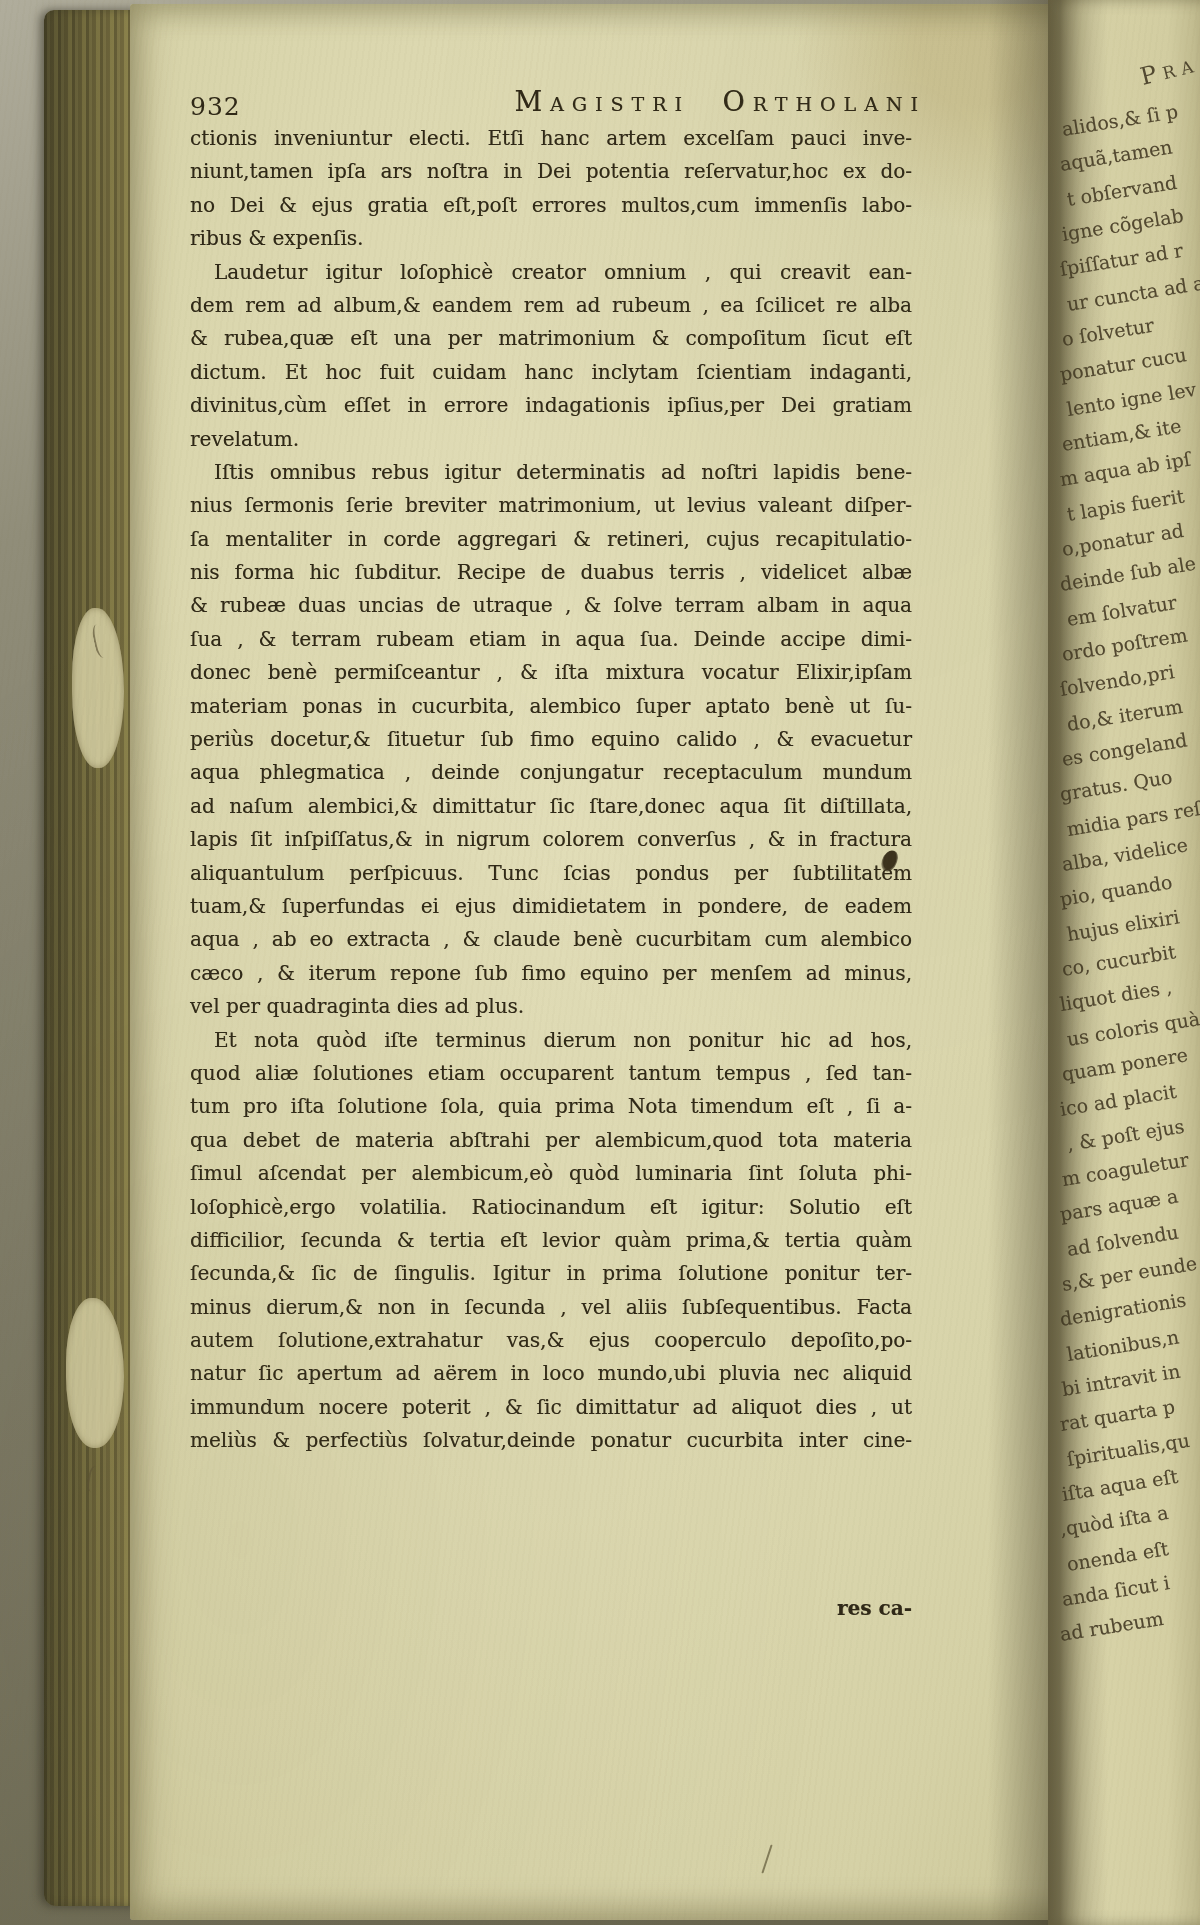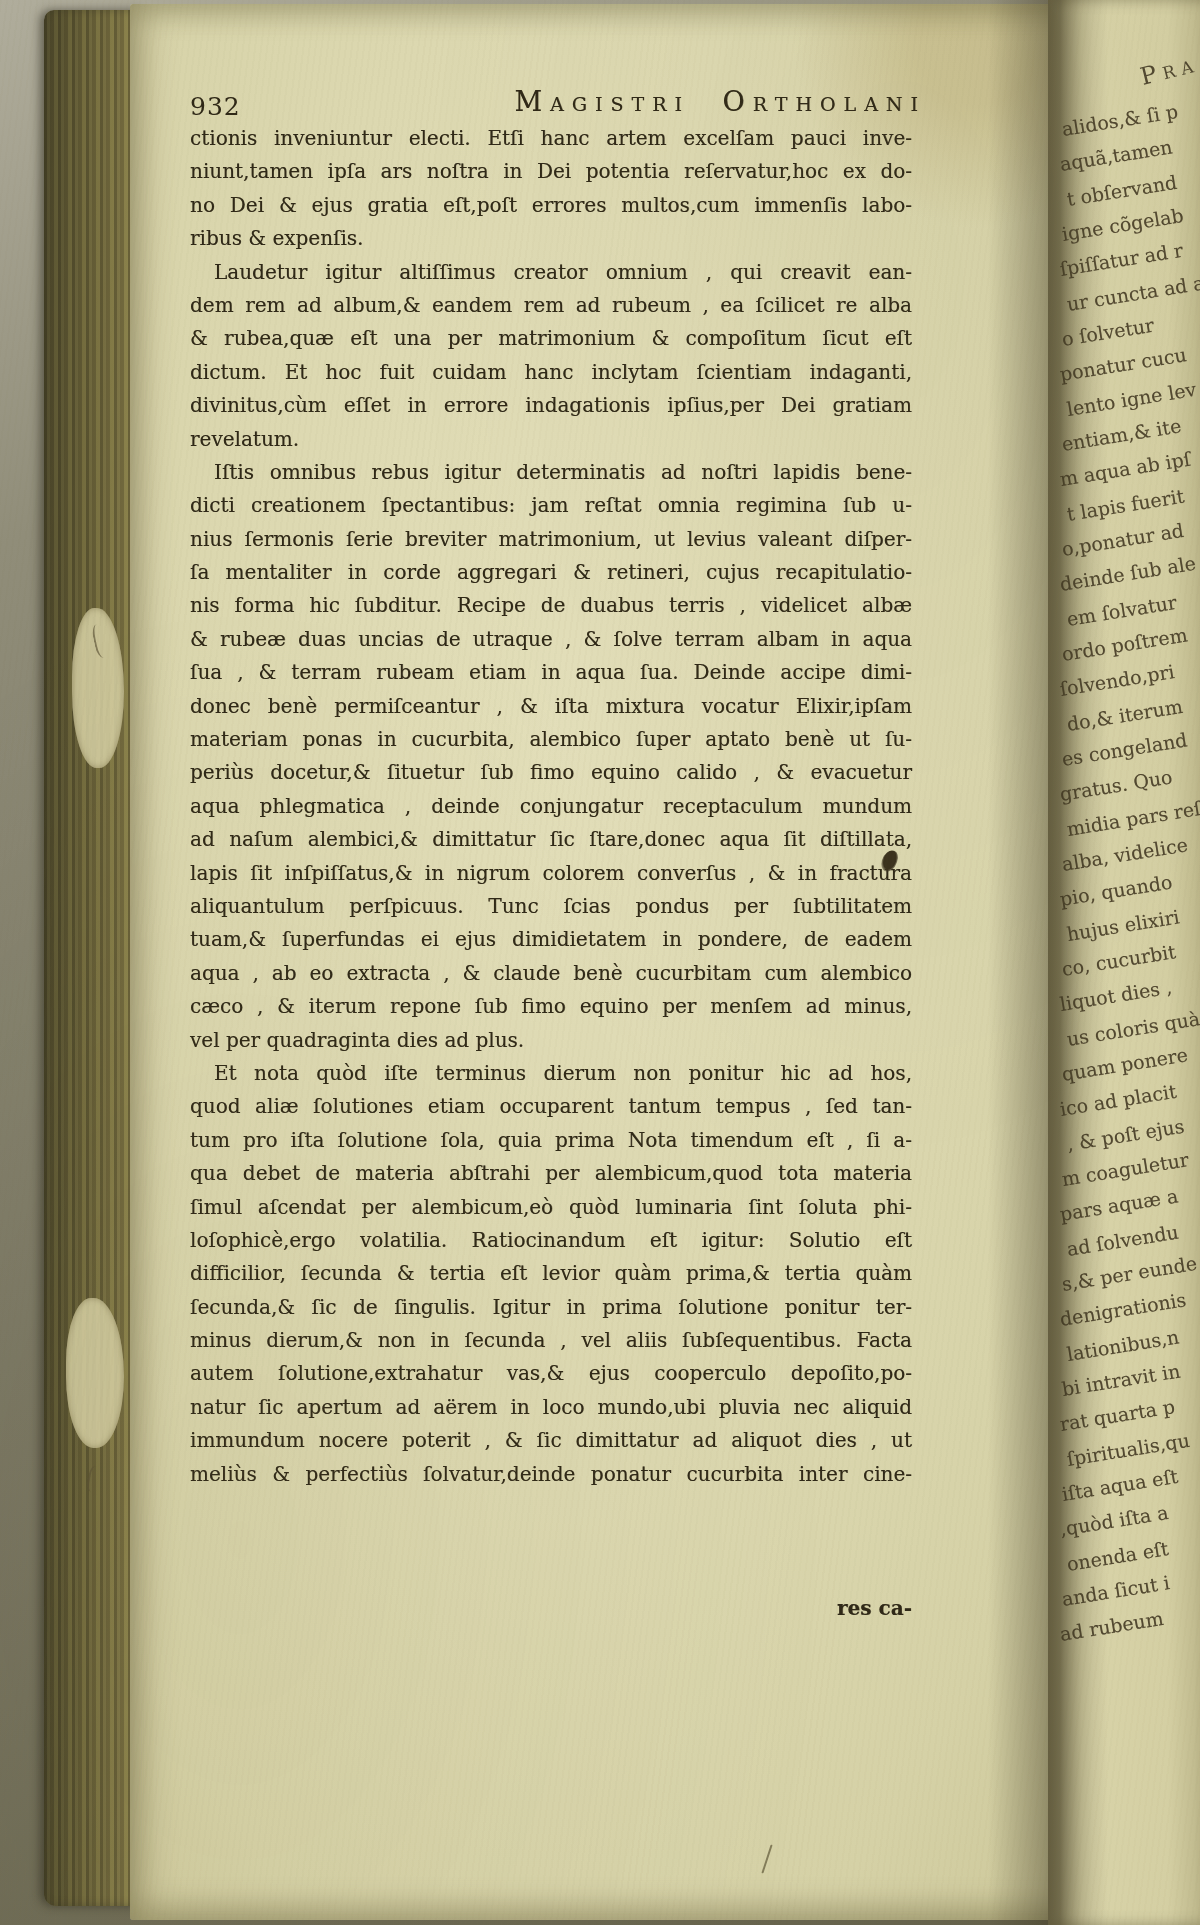--- a/index.html
+++ b/index.html
@@ -109,28 +109,27 @@
     <div class="header-row">
       <span class="page-number">932</span>
       <span class="running-title">Magistri Ortholani</span>
     </div>
 
     <div class="textcol">
         <div class="line">ctionis inveniuntur electi.  Etſi hanc artem excelſam pauci inve-</div>
         <div class="line">niunt,tamen ipſa ars noſtra in Dei potentia reſervatur,hoc ex do-</div>
         <div class="line">no Dei &amp; ejus gratia eſt,poſt errores multos,cum immenſis labo-</div>
         <div class="line end">ribus &amp; expenſis.</div>
-        <div class="line indent">Laudetur igitur altiſſimus creator omnium , qui creavit ean-</div>
+        <div class="line indent">Laudetur igitur loſophicè creator omnium , qui creavit ean-</div>
         <div class="line">dem rem ad album,&amp; eandem rem ad rubeum , ea ſcilicet re alba</div>
         <div class="line">&amp; rubea,quæ eſt una per matrimonium &amp; compoſitum ſicut eſt</div>
         <div class="line">dictum.  Et hoc fuit cuidam hanc inclytam ſcientiam indaganti,</div>
         <div class="line">divinitus,cùm eſſet in errore indagationis ipſius,per Dei gratiam</div>
         <div class="line end">revelatum.</div>
         <div class="line indent">Iſtis omnibus rebus igitur determinatis ad noſtri lapidis bene-</div>
-        <div class="line">dicti creationem ſpectantibus: jam reſtat omnia regimina ſub u-</div>
         <div class="line">nius ſermonis ſerie breviter matrimonium, ut levius valeant diſper-</div>
         <div class="line">ſa mentaliter in corde aggregari &amp; retineri, cujus recapitulatio-</div>
         <div class="line">nis forma hic ſubditur.  Recipe de duabus terris , videlicet albæ</div>
         <div class="line">&amp; rubeæ duas uncias de utraque , &amp; ſolve terram albam in aqua</div>
         <div class="line">ſua , &amp; terram rubeam etiam in aqua ſua.  Deinde accipe dimi-</div>
         <div class="line">donec benè permiſceantur , &amp; iſta mixtura vocatur Elixir,ipſam</div>
         <div class="line">materiam ponas in cucurbita, alembico ſuper aptato benè ut ſu-</div>
         <div class="line">periùs docetur,&amp; ſituetur ſub fimo equino calido , &amp; evacuetur</div>
         <div class="line">aqua phlegmatica , deinde conjungatur receptaculum mundum</div>
         <div class="line">ad naſum alembici,&amp; dimittatur ſic ſtare,donec aqua ſit diſtillata,</div>

